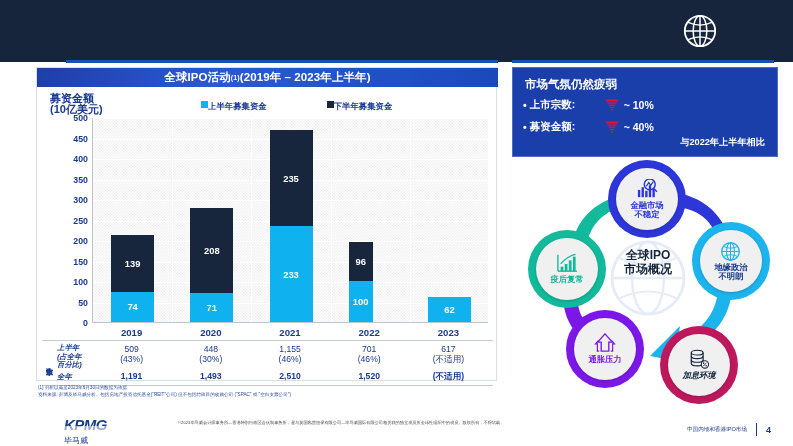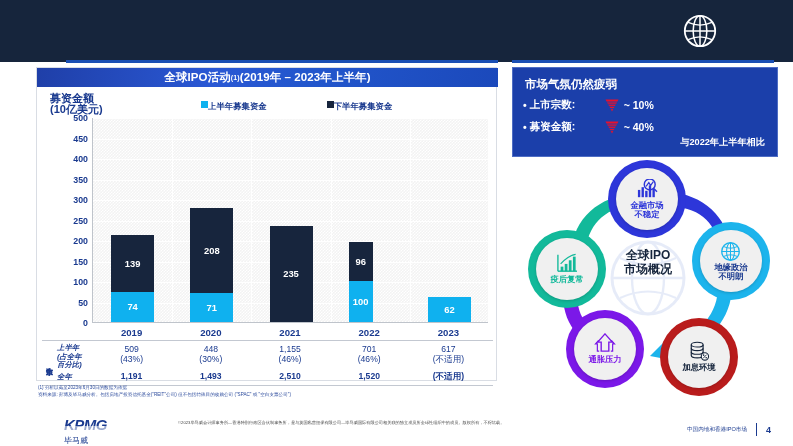--- a/index.html
+++ b/index.html
@@ -332,20 +332,21 @@
         <div class="bar-group" style="left: 18.1px; width: 43px;">
           <div class="seg h2" style="height: 56.99px;">139</div>
           <div class="seg h1" style="height: 30.34px;">74</div>
         </div>
         <div class="bar-group" style="left: 97.3px; width: 43px;">
           <div class="seg h2" style="height: 85.28px;">208</div>
           <div class="seg h1" style="height: 29.11px;">71</div>
         </div>
         <div class="bar-group" style="left: 176.5px; width: 43px;">
           <div class="seg h2" style="height: 96.35px;">235</div>
+          <div class="seg h1" style="height: 95.53px;">233</div>
         </div>
         <div class="bar-group" style="left: 255.7px; width: 24px;">
           <div class="seg h2" style="height: 39.36px;">96</div>
           <div class="seg h1" style="height: 41px;">100</div>
         </div>
         <div class="bar-group" style="left: 334.9px; width: 43px;">
           <div class="seg h1" style="height: 25.42px;">62</div>
         </div>
       </div>
 
@@ -491,21 +492,21 @@
             <path d="M4.4 17.6 Q12 14 19.6 17.6" fill="none" stroke="#1cb4ec" stroke-width="1.1"></path>
           </svg>
         </span>
         <span class="pin-label" style="color:#1a3a8f">
           <span>地缘政治</span><br>
           <span>不明朗</span>
         </span>
       </div>
     </div>
 
-    <div class="pin" style="left:152px; top:158px; background:#b91c1c;">
+    <div class="pin" style="left:152px; top:166px; background:#be185d;font-style:italic;">
       <div class="pin-inner">
         <span class="pin-ico">
           <svg viewBox="0 0 24 22" width="22" height="20">
             <ellipse cx="10" cy="4" rx="6.5" ry="2.6" fill="none" stroke="#16253c" stroke-width="1.3"></ellipse>
             <path d="M3.5 4 V8 A6.5 2.6 0 0 0 16.5 8 V4" fill="none" stroke="#16253c" stroke-width="1.3"></path>
             <path d="M3.5 8 V12 A6.5 2.6 0 0 0 16.5 12 V8" fill="none" stroke="#16253c" stroke-width="1.3"></path>
             <path d="M3.5 12 V16 A6.5 2.6 0 0 0 16.5 16 V12" fill="none" stroke="#16253c" stroke-width="1.3"></path>
             <circle cx="18.5" cy="17" r="4" fill="#ffffff" stroke="#16253c" stroke-width="1.2"></circle>
             <line x1="16.6" y1="19" x2="20.4" y2="15" stroke="#16253c" stroke-width="1"></line>
             <circle cx="17.1" cy="15.6" r="0.9" fill="#16253c"></circle>

